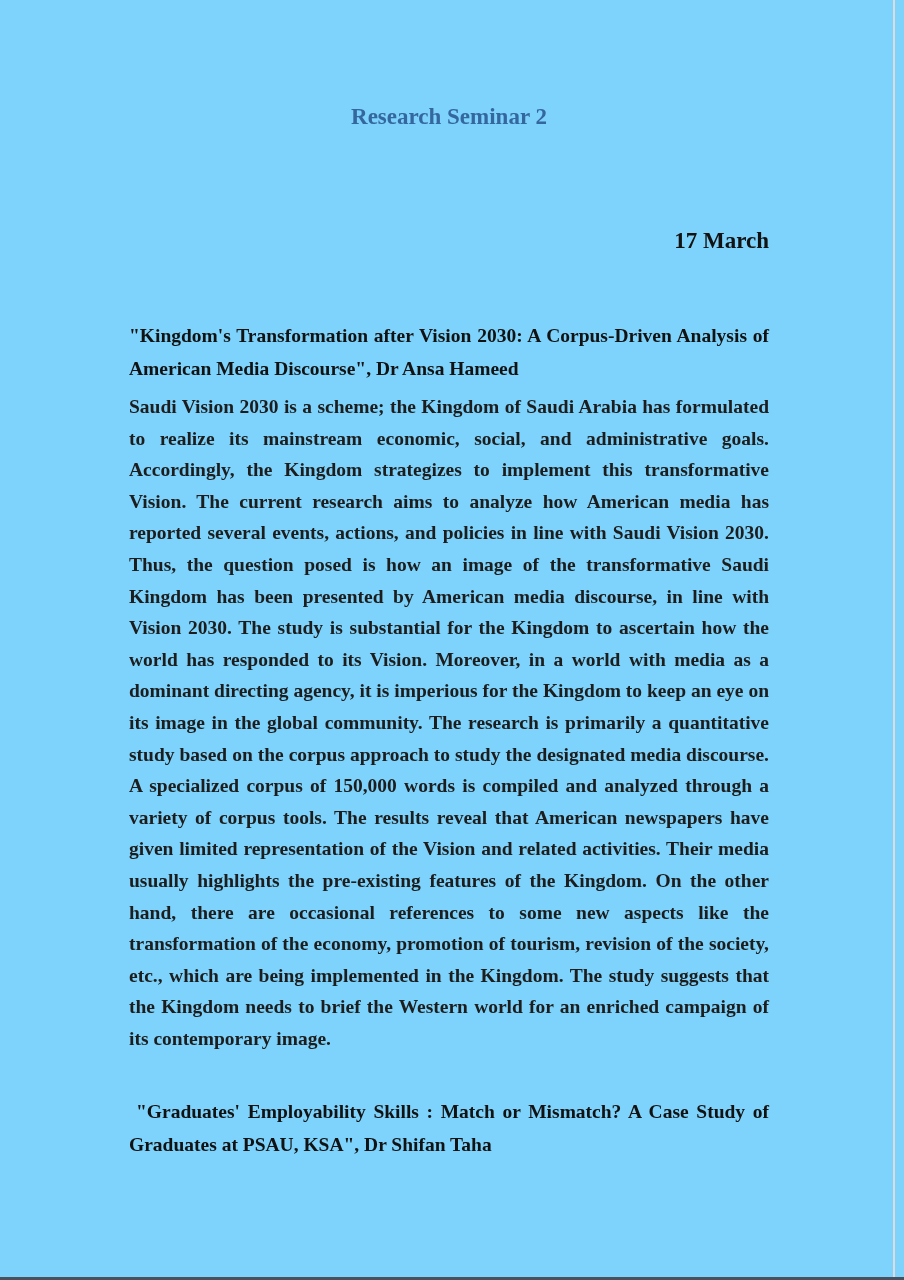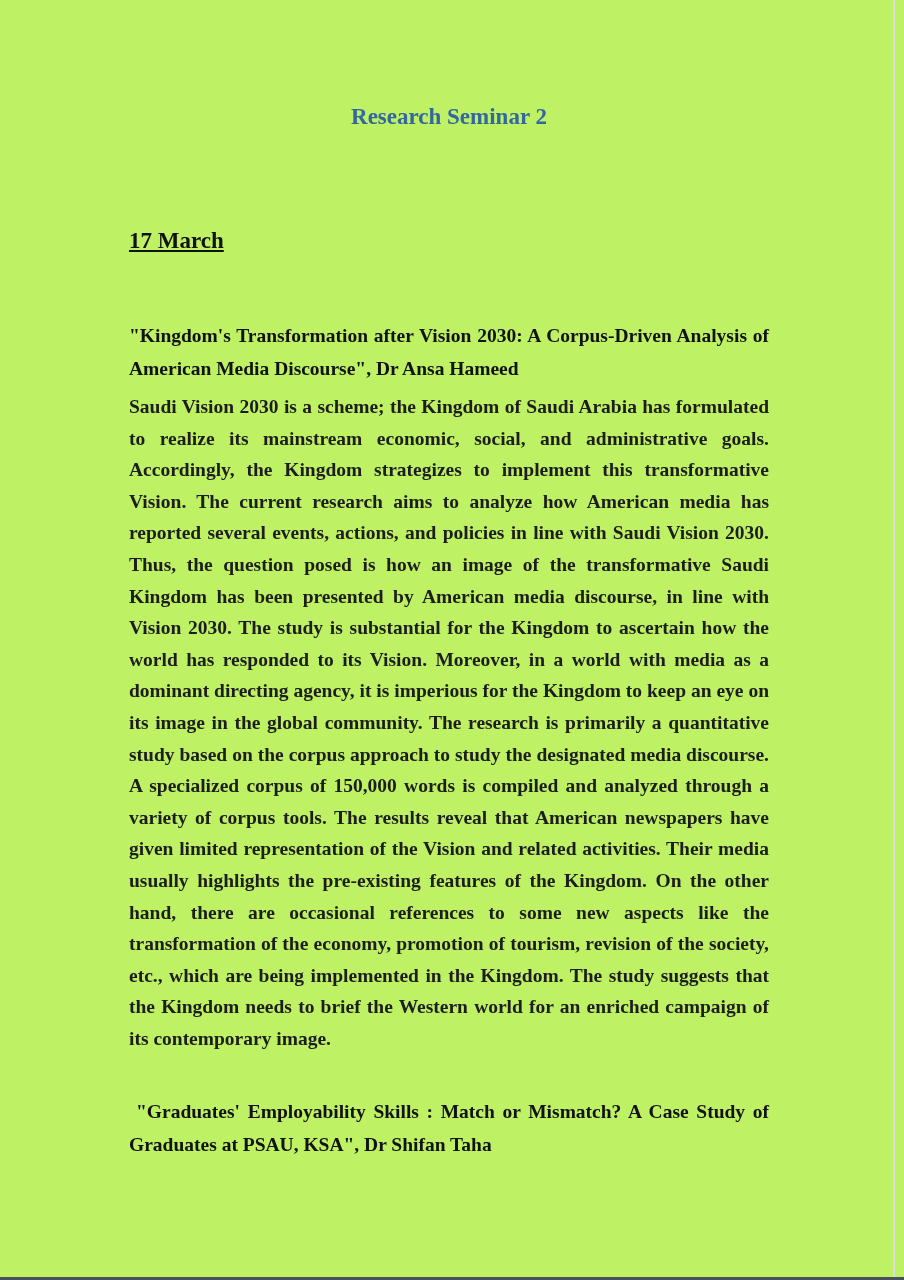--- a/index.html
+++ b/index.html
@@ -4,46 +4,45 @@
 <style>
   html, body {
     margin: 0;
     padding: 0;
     background: #ffffff;
   }
   .page {
     position: relative;
     width: 904px;
     height: 1280px;
-    background: #bef264;
+    background: #7dd3fc;
     overflow: hidden;
     font-family: "Liberation Serif", "DejaVu Serif", serif;
     color: #1d1d1d;
   }
   .content {
     position: absolute;
     left: 129px;
     top: 0;
     width: 640px;
   }
   .doc-title {
     margin: 100px 0 0 0;
     text-align: center;
     font-size: 23px;
     line-height: 34px;
     font-weight: bold;
   }
   .doc-date {
     margin: 90px 0 0 0;
-    text-align: left;
+    text-align: right;
     font-size: 23px;
     line-height: 34px;
     font-weight: bold;
     color: #121212;
-    text-decoration: underline;
   }
   .seminar-heading {
     margin: 62px 0 0 0;
     font-size: 19.5px;
     line-height: 32.5px;
     font-weight: bold;
     text-align: justify;
     color: #121212;
   }
   .seminar-heading.second {

